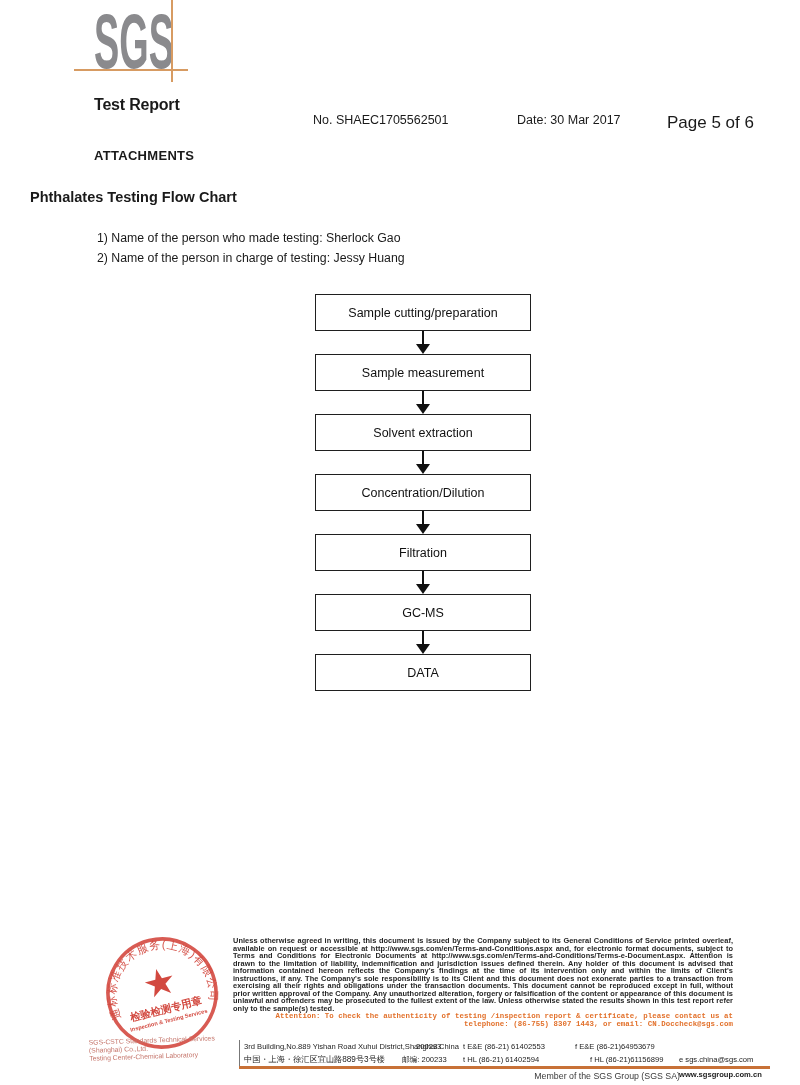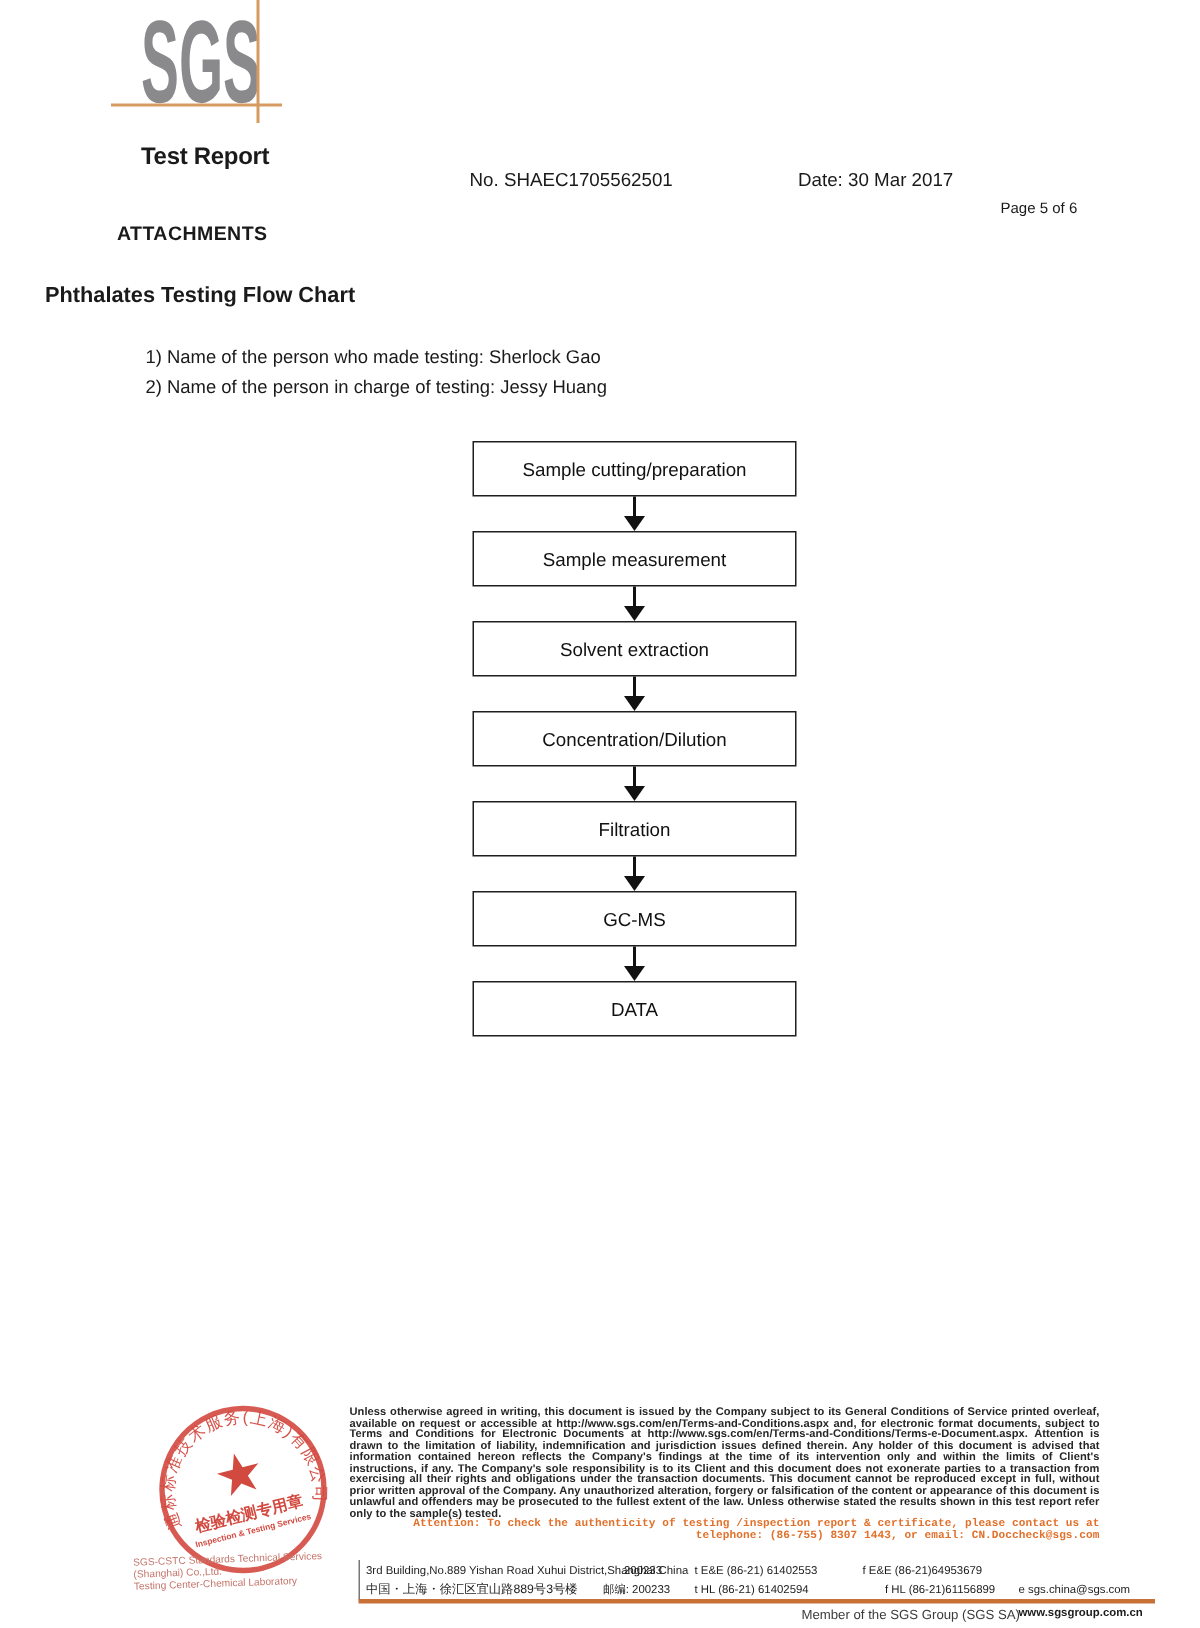--- a/index.html
+++ b/index.html
@@ -11,23 +11,23 @@
   }
 
   
   .logo-svg { position:absolute; left:63px; top:6px; }
   .logo-hline { position:absolute; left:44px; top:69px; width:114px; height:2px; background:#d79b62; }
   .logo-vline { position:absolute; left:141px; top:0; width:2px; height:82px; background:#d79b62; }
 
   
   .report-title { position:absolute; left:64px; top:96px; font-size:16px; font-weight:bold; letter-spacing:-0.2px; }
   .report-no   { position:absolute; left:283px; top:113px; font-size:12.5px; }
-  .report-date { position:absolute; left:502px; top:113px; font-size:12.5px; }
-  .report-page { position:absolute; left:637px; top:113px; font-size:10px;margin-top:21px; }
-  .attachments { position:absolute; left:48px; top:148px; font-size:13px; font-weight:bold; letter-spacing:0.3px; }
+  .report-date { position:absolute; left:487px; top:113px; font-size:12.5px; }
+  .report-page { position:absolute; left:637px; top:113px; font-size:17px; }
+  .attachments { position:absolute; left:64px; top:148px; font-size:13px; font-weight:bold; letter-spacing:0.3px; }
 
   
   .chart-title { position:absolute; left:0; top:189px; width:784px; font-size:14.5px; font-weight:bold; }
   .notes { position:absolute; left:67px; top:229px; font-size:12.3px; line-height:19.5px; }
 
   .flow { position:absolute; left:285px; top:294px; width:216px; }
   .flow-box {
     width:216px; height:37px; border:1.6px solid #1f1f1f; background:#fff;
     display:flex; align-items:center; justify-content:center;
     font-size:12.5px; color:#111;

